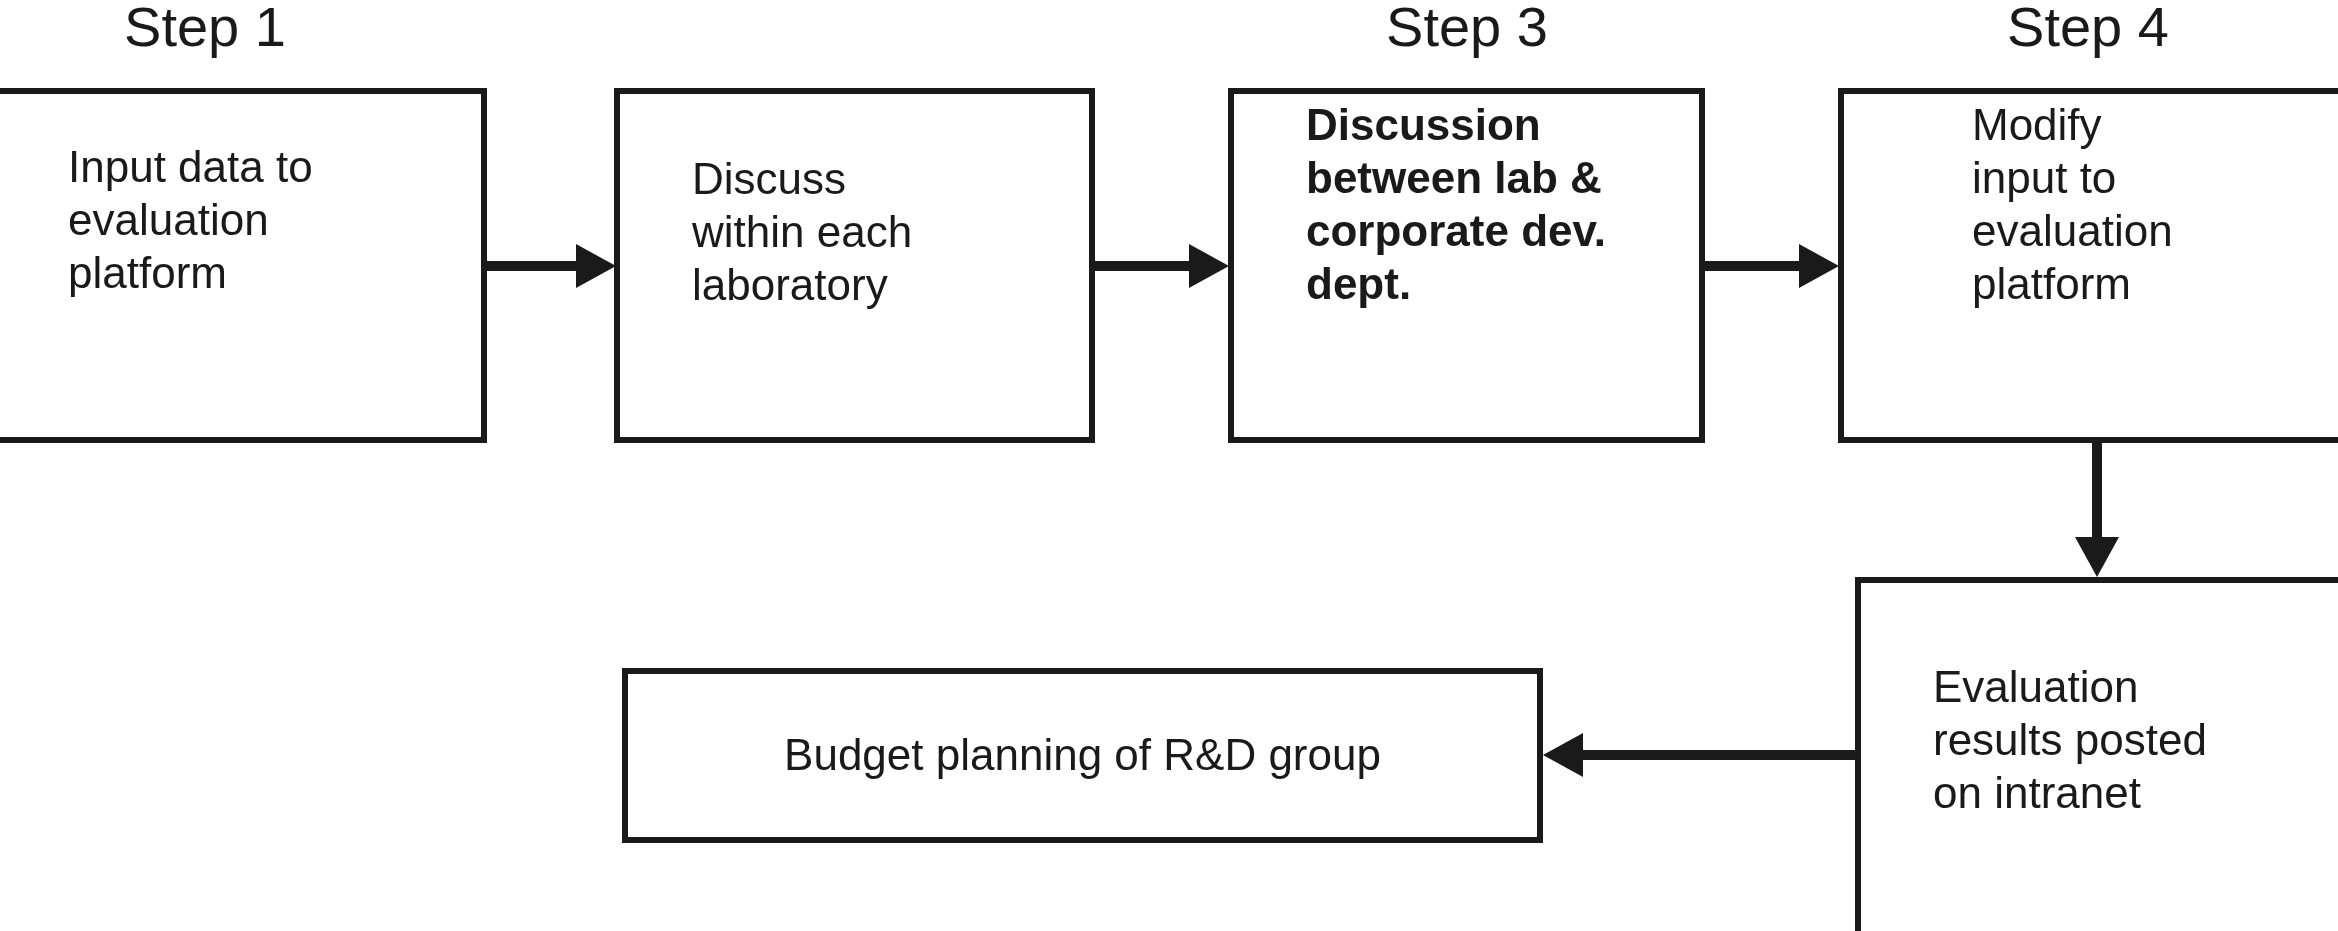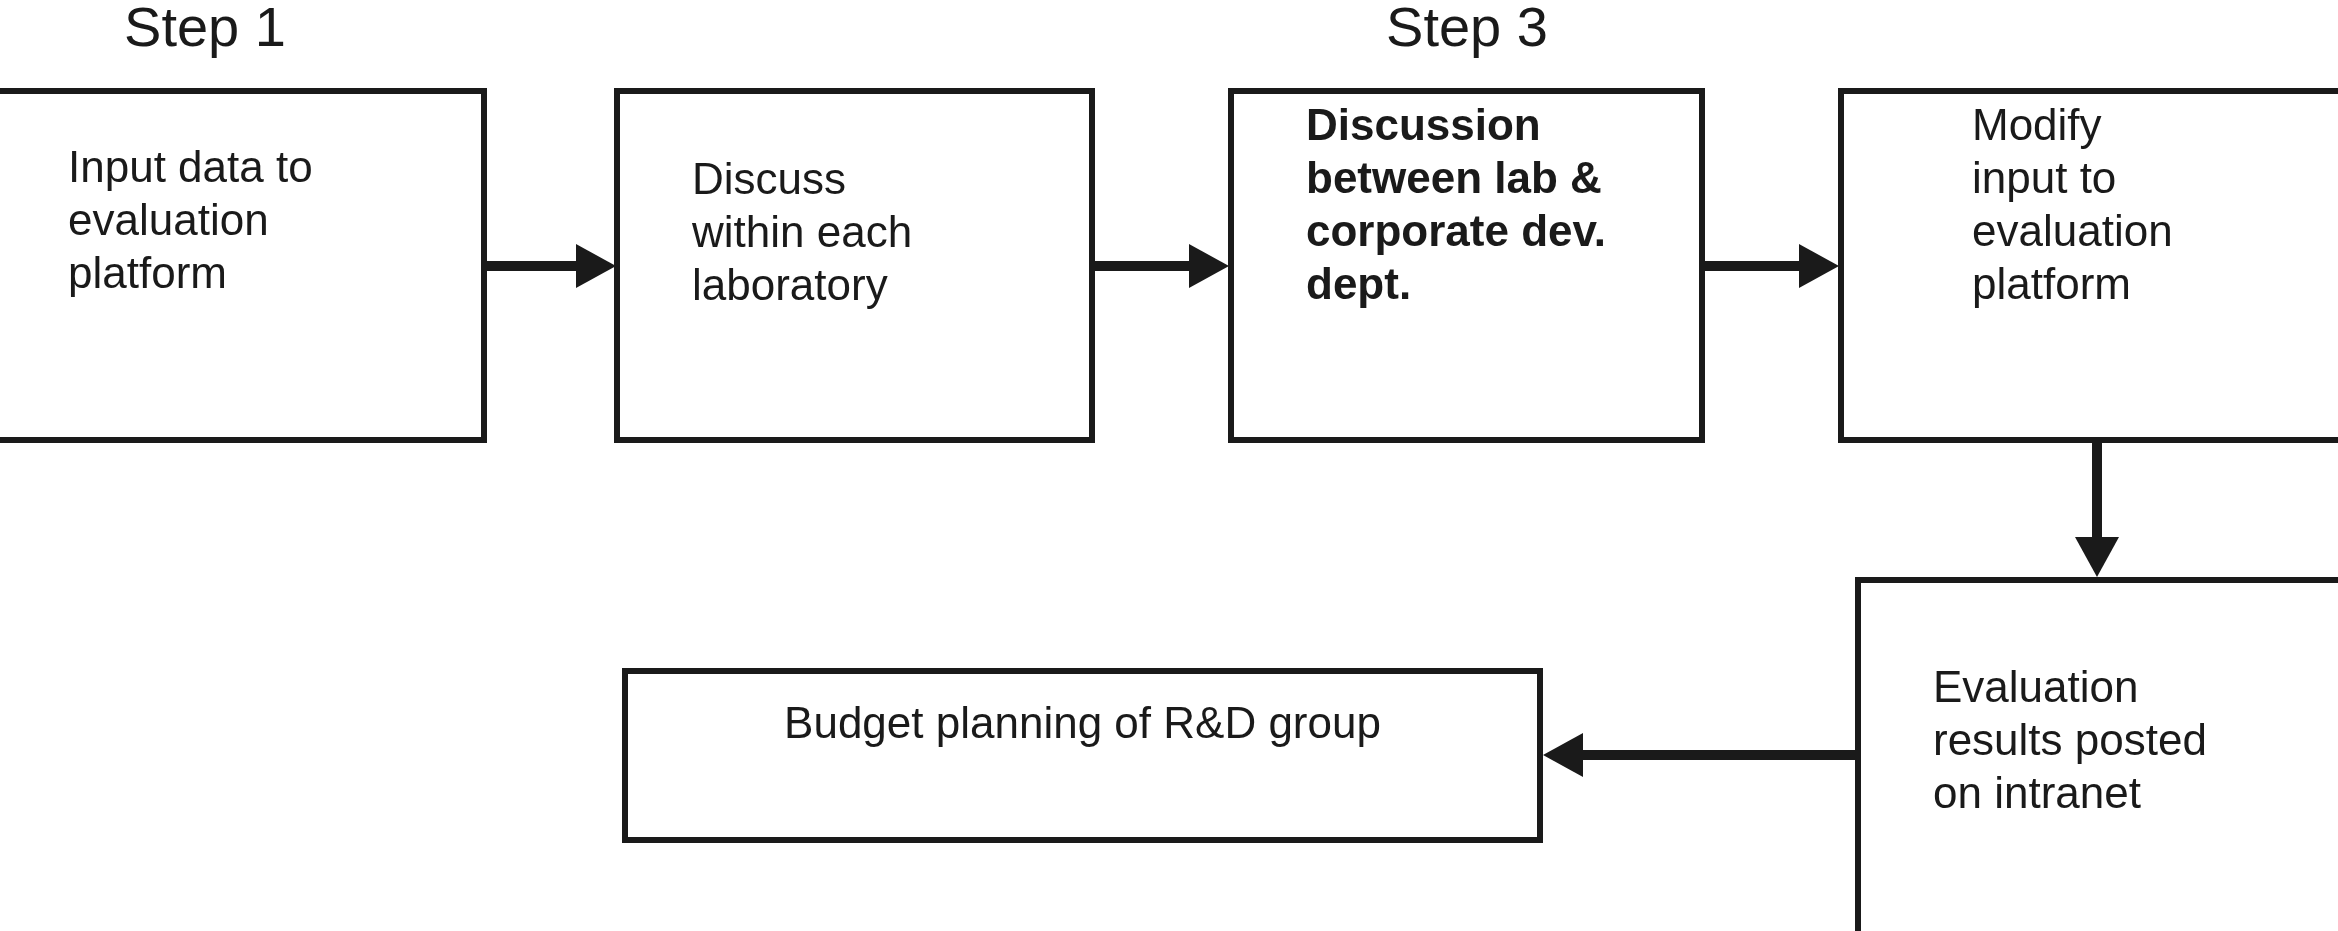--- a/index.html
+++ b/index.html
@@ -69,20 +69,21 @@
     border-top: 40px solid #1a1a1a;
   }
 </style>
 </head>
 <body>
 
 <div id="stage">
 
   <div class="step-label" style="left:65px; top:4px; width:280px;">Step 1</div>
   <div class="step-label" style="left:1327px; top:4px; width:280px;">Step 3</div>
+  <div class="step-label" style="left:1948px; top:4px; width:280px;">Step 4</div>
 
   <div class="pbox" style="left:-10px; top:88px; width:497px; height:355px;"></div>
   <div class="pbox-text" style="left:68px; top:140px; width:400px;">Input data to
 evaluation
 platform</div>
 
   <div class="conn" style="left:487px; top:261px; width:92px; height:10px;"></div>
   <div class="arrowhead-right" style="left:576px; top:244px;"></div>
 
   <div class="pbox" style="left:614px; top:88px; width:481px; height:355px;"></div>
@@ -113,15 +114,15 @@
 
   <div class="pbox" style="left:1855px; top:577px; width:493px; height:360px;"></div>
   <div class="pbox-text" style="left:1933px; top:660px; width:420px;">Evaluation
 results posted
 on intranet</div>
 
   <div class="conn" style="left:1583px; top:750px; width:275px; height:10px;"></div>
   <div class="arrowhead-left" style="left:1543px; top:733px;"></div>
 
   <div class="pbox" style="left:622px; top:668px; width:921px; height:175px;"></div>
-  <div class="pbox-text centered" style="left:622px; top:696px; width:921px;">Budget planning of R&amp;D group</div>
+  <div class="pbox-text centered" style="left:622px; top:728px; width:921px;">Budget planning of R&amp;D group</div>
 
 </div>
 
 </body></html>

